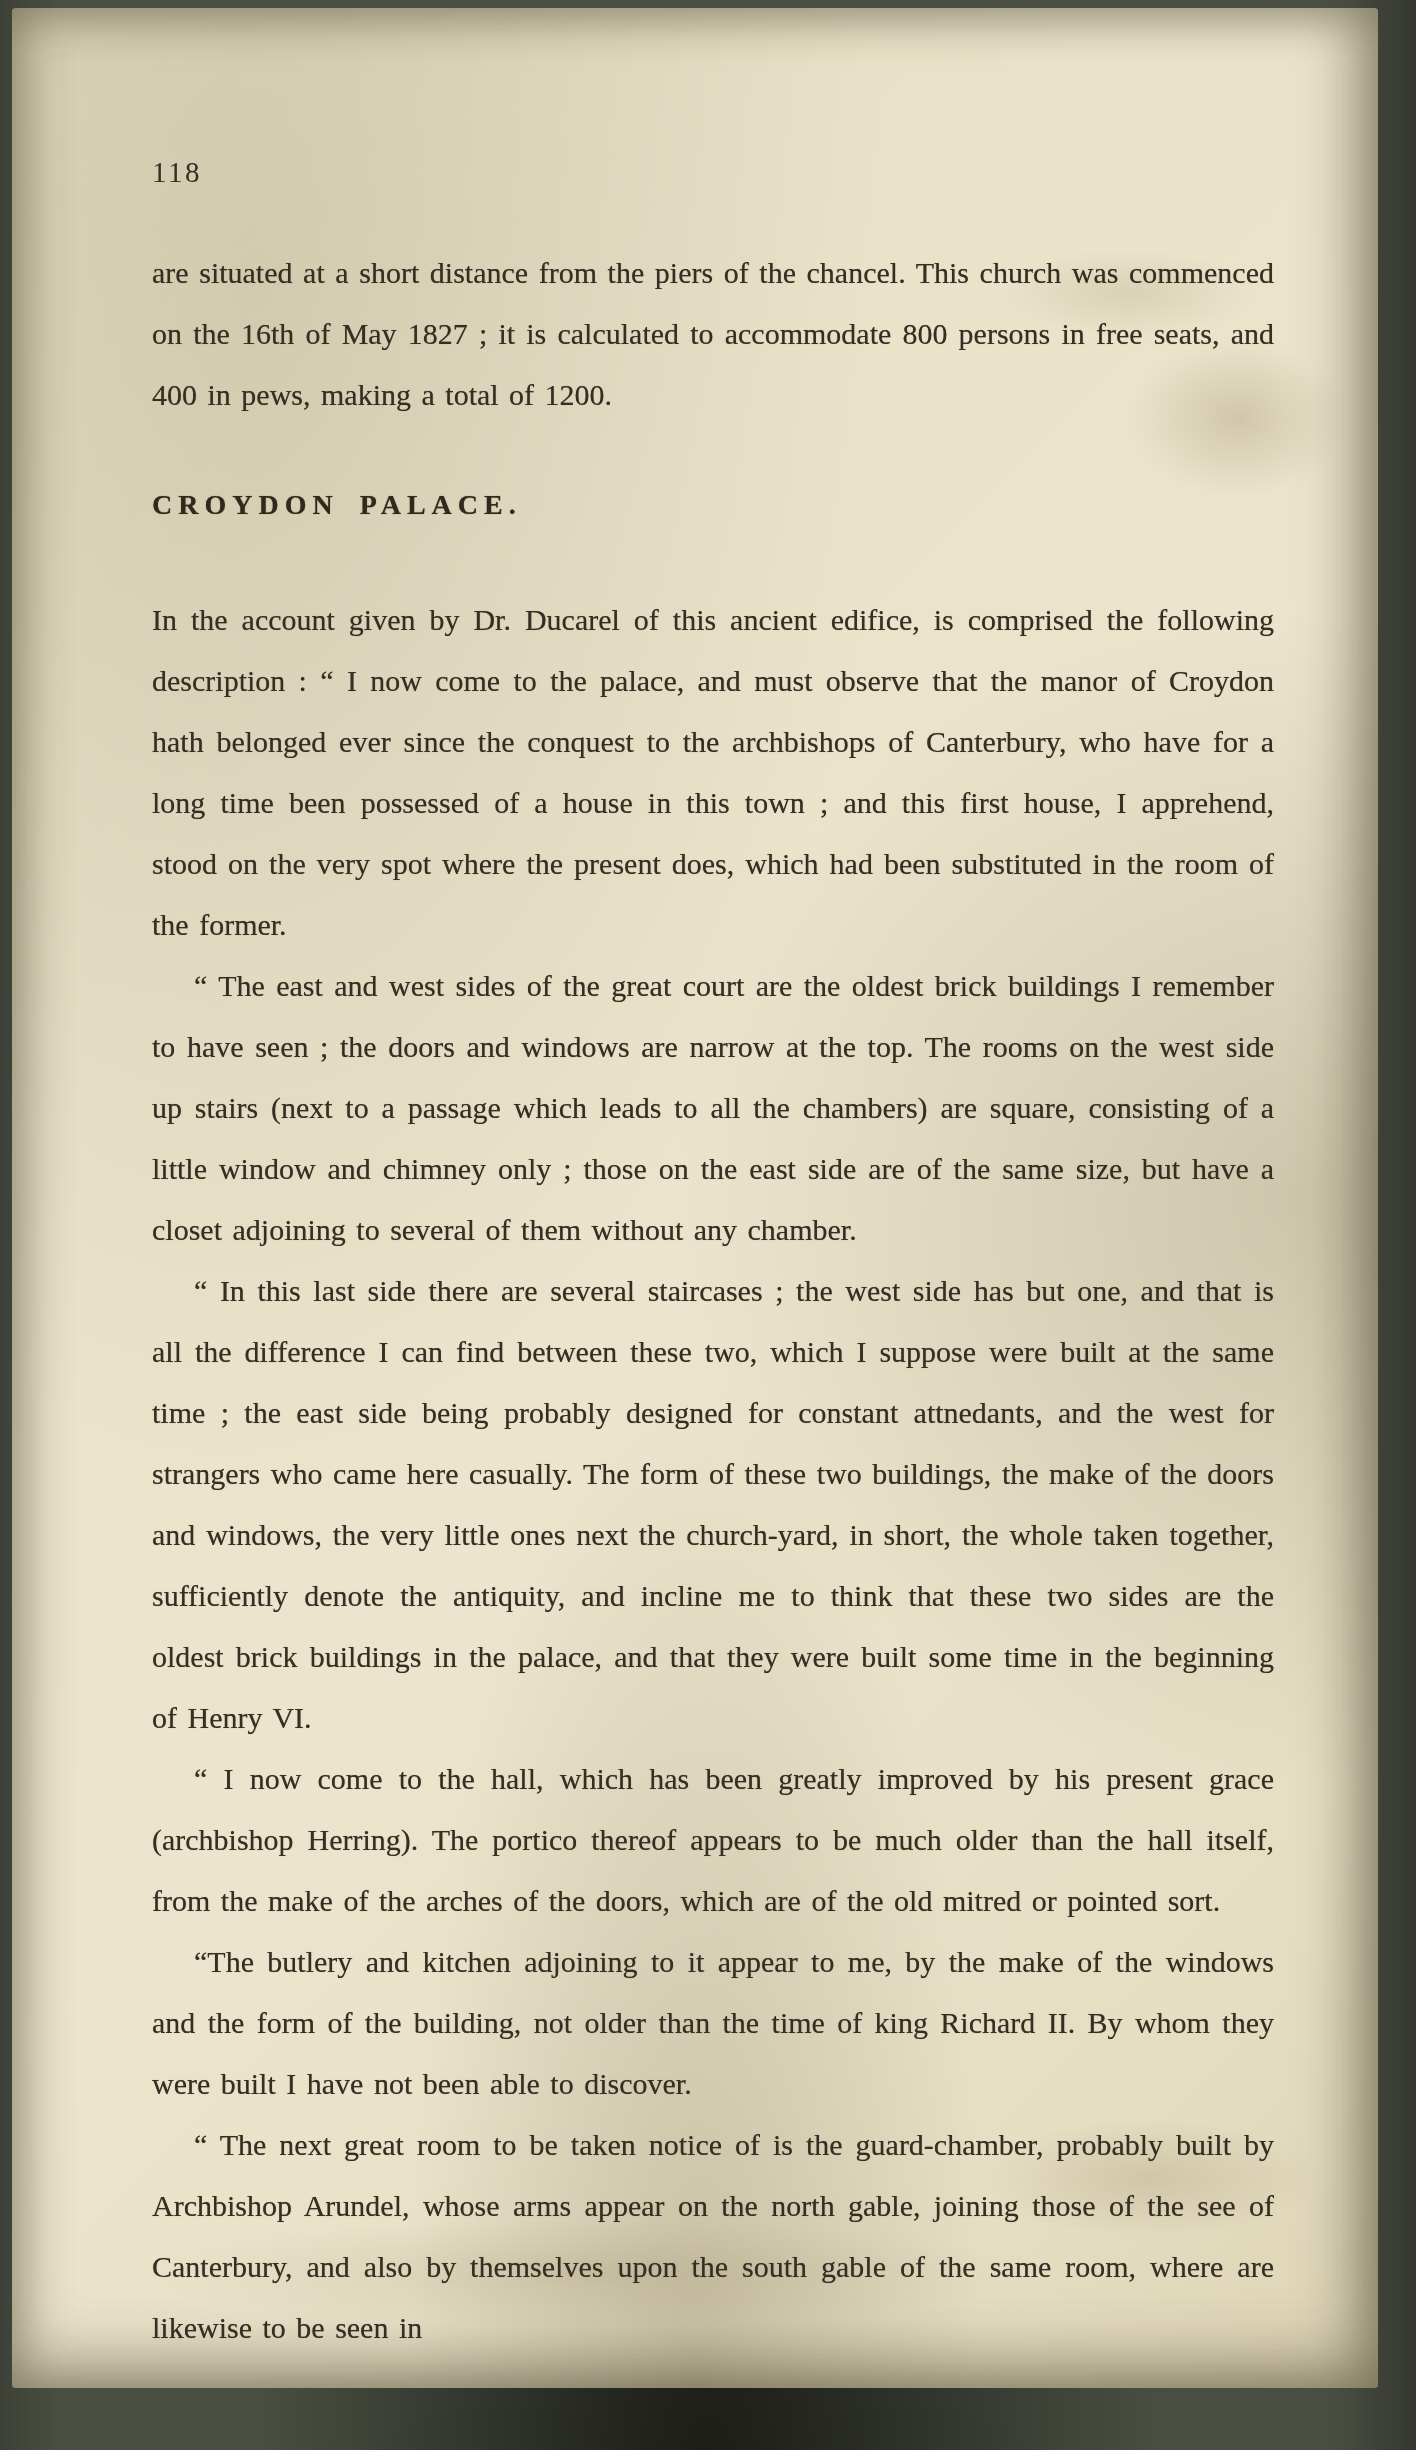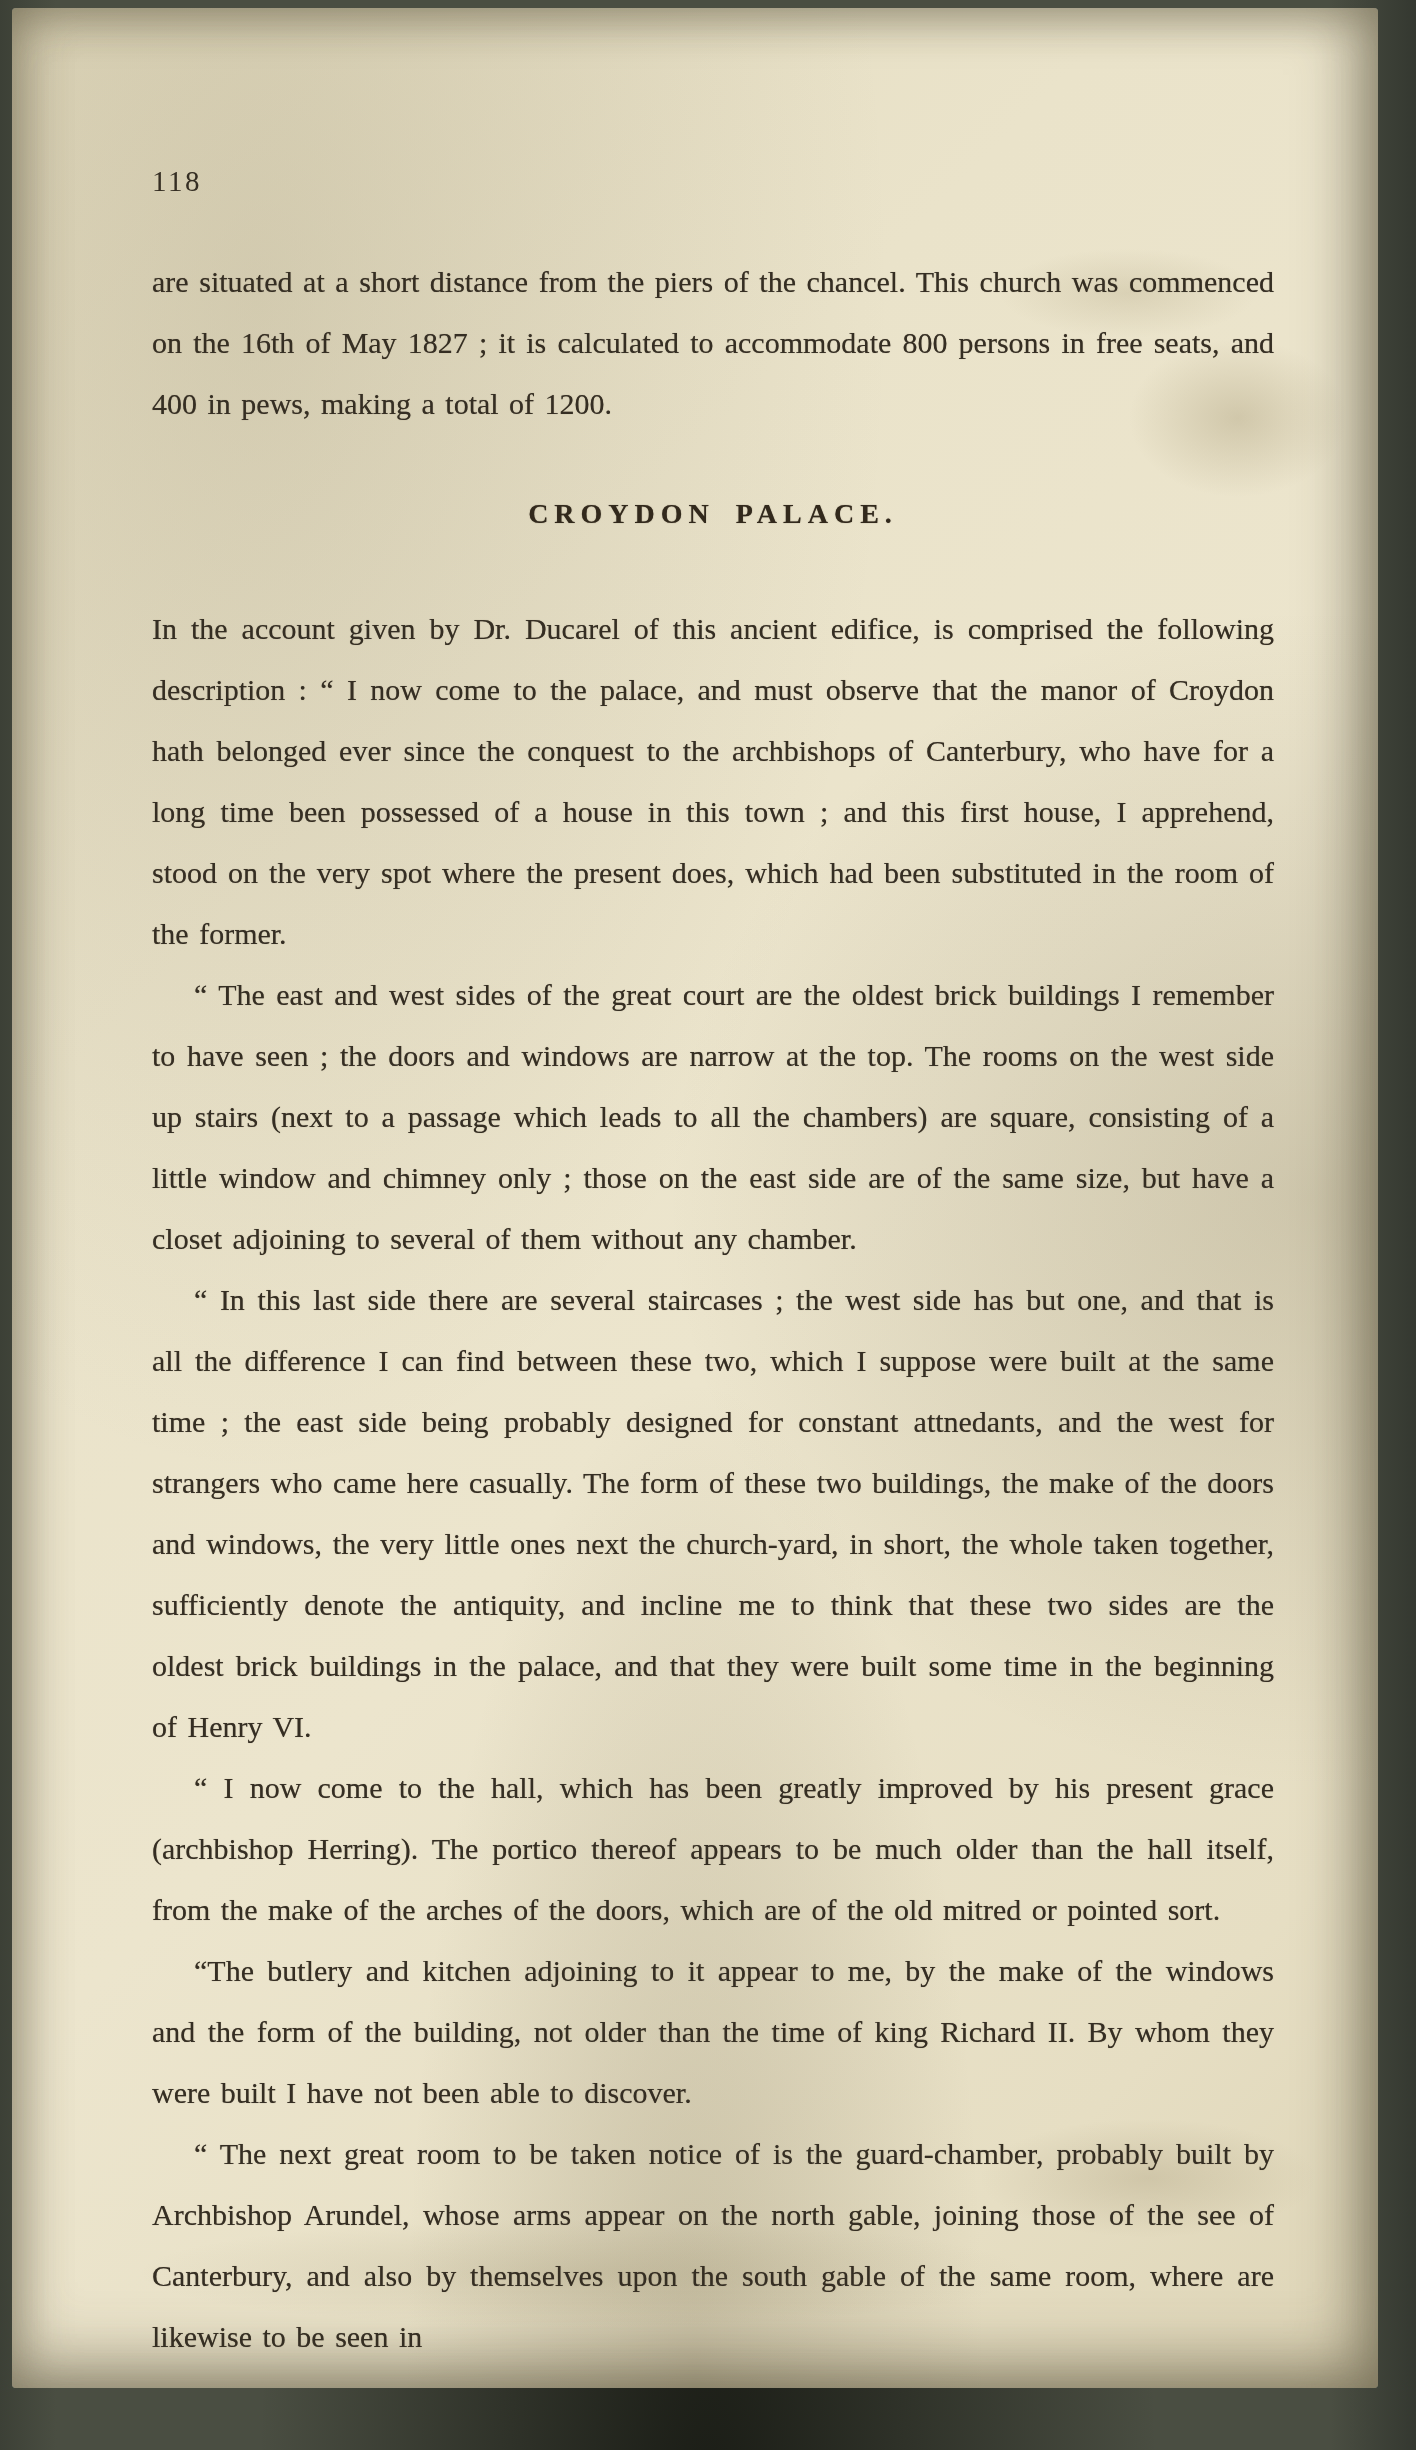--- a/index.html
+++ b/index.html
@@ -58,21 +58,20 @@
     bottom: 150px; right: 60px; width: 340px; height: 120px;
     background: radial-gradient(ellipse at center, rgba(135,120,85,0.22) 0%, rgba(135,120,85,0) 70%);
   }
 
   
   .text-block {
     position: absolute;
     top: 0; left: 0; right: 0; bottom: 0;
     padding: 148px 104px 0 140px;
     color: #352e23;
-    margin-top: 9px;
   }
 
   .running-head {
     position: relative;
     height: 48px;
     font-size: 29px;
     letter-spacing: 2.5px;
   }
   .page-number {
     position: absolute;
@@ -96,21 +95,21 @@
   }
   .para.no-indent {
     text-indent: 0;
   }
   .para.first {
     margin-top: 38px;
   }
 
   .section-heading {
     margin: 64px 0 68px 0;
-    text-align: center;
+    text-align: left;
     font-size: 28px;
     font-weight: 700;
     letter-spacing: 6px;
     word-spacing: 8px;
     color: #32291c;
     text-shadow: 0 0 1px rgba(45,35,22,0.6);
   }
 </style>
 </head>
 <body>

